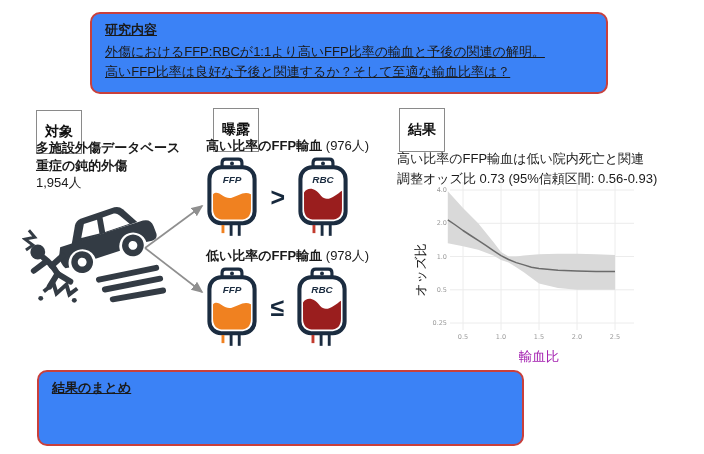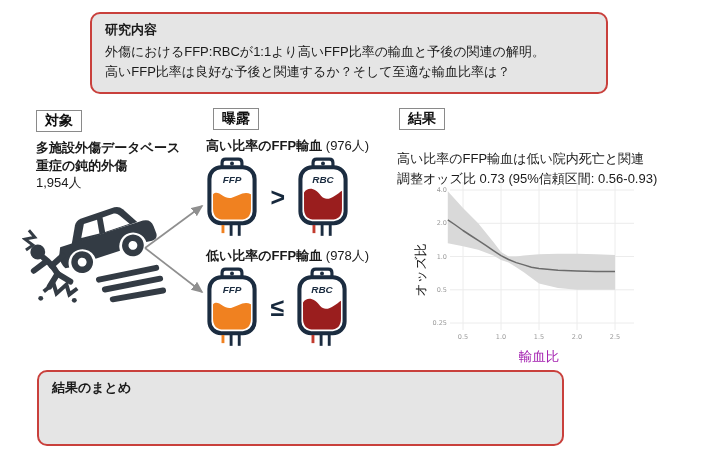--- a/index.html
+++ b/index.html
@@ -2,32 +2,32 @@
 <html><head>
 <meta charset="utf-8">
 <style>
   html,body{margin:0;padding:0;}
   body{
     width:704px;height:454px;position:relative;background:#ffffff;
     font-family:"Liberation Sans","DejaVu Sans",sans-serif;color:#1a1a1a;
     overflow:hidden;
   }
   .pink-box{
-    position:absolute;background:#e5e5e5;border:2px solid #c9403c;
-    border-radius:10px;padding:7px 13px;box-sizing:border-box;
+    position:absolute;background:#3b82f6;border:2px solid #c9403c;
+    border-radius:10px;padding:7px 13px;box-sizing:border-box;text-decoration:underline;
   }
   .pink-box .box-title{font-weight:bold;font-size:13px;margin-bottom:3px;}
   .pink-box .box-line{font-size:13px;line-height:1.55;}
   #research-box{left:90px;top:12px;width:518px;height:82px;}
-  #summary-box{left:37px;top:370px;width:527px;height:76px;}
+  #summary-box{left:37px;top:370px;width:487px;height:76px;}
   #summary-box .box-line{font-size:13.5px;}
 
   .section-label{
     position:absolute;display:inline-block;background:#ffffff;
-    border:1.5px solid #8a8a8a;padding:1px 8px;font-size:14px;font-weight:bold;
+    border:1.5px solid #8a8a8a;padding:12px 8px;font-size:14px;font-weight:bold;
     color:#111;
   }
   #subjects-label{left:36px;top:110px;}
   #exposure-label{left:213px;top:108px;}
   #results-label{left:399px;top:108px;text-align:center;}
 
   #subjects-text{position:absolute;left:36px;top:139px;font-size:13px;line-height:1.35;}
   #subjects-text .b{font-weight:bold;}
   #subjects-count{font-weight:normal;}
 

